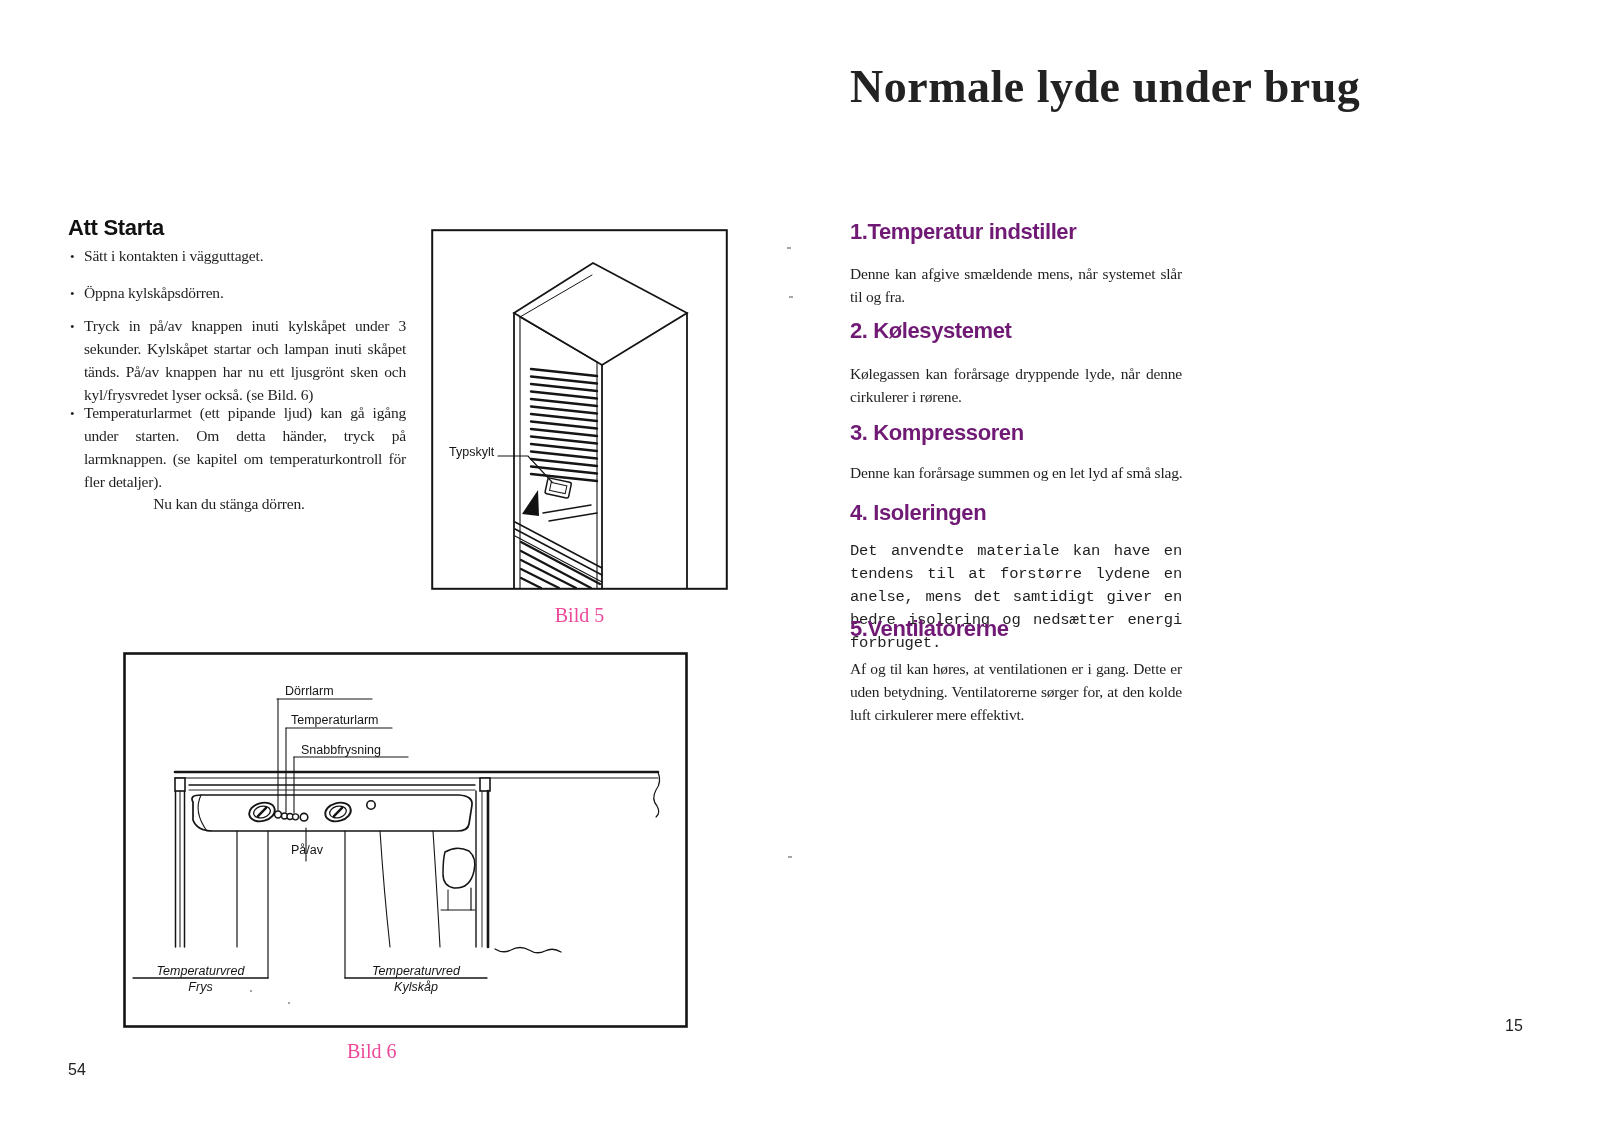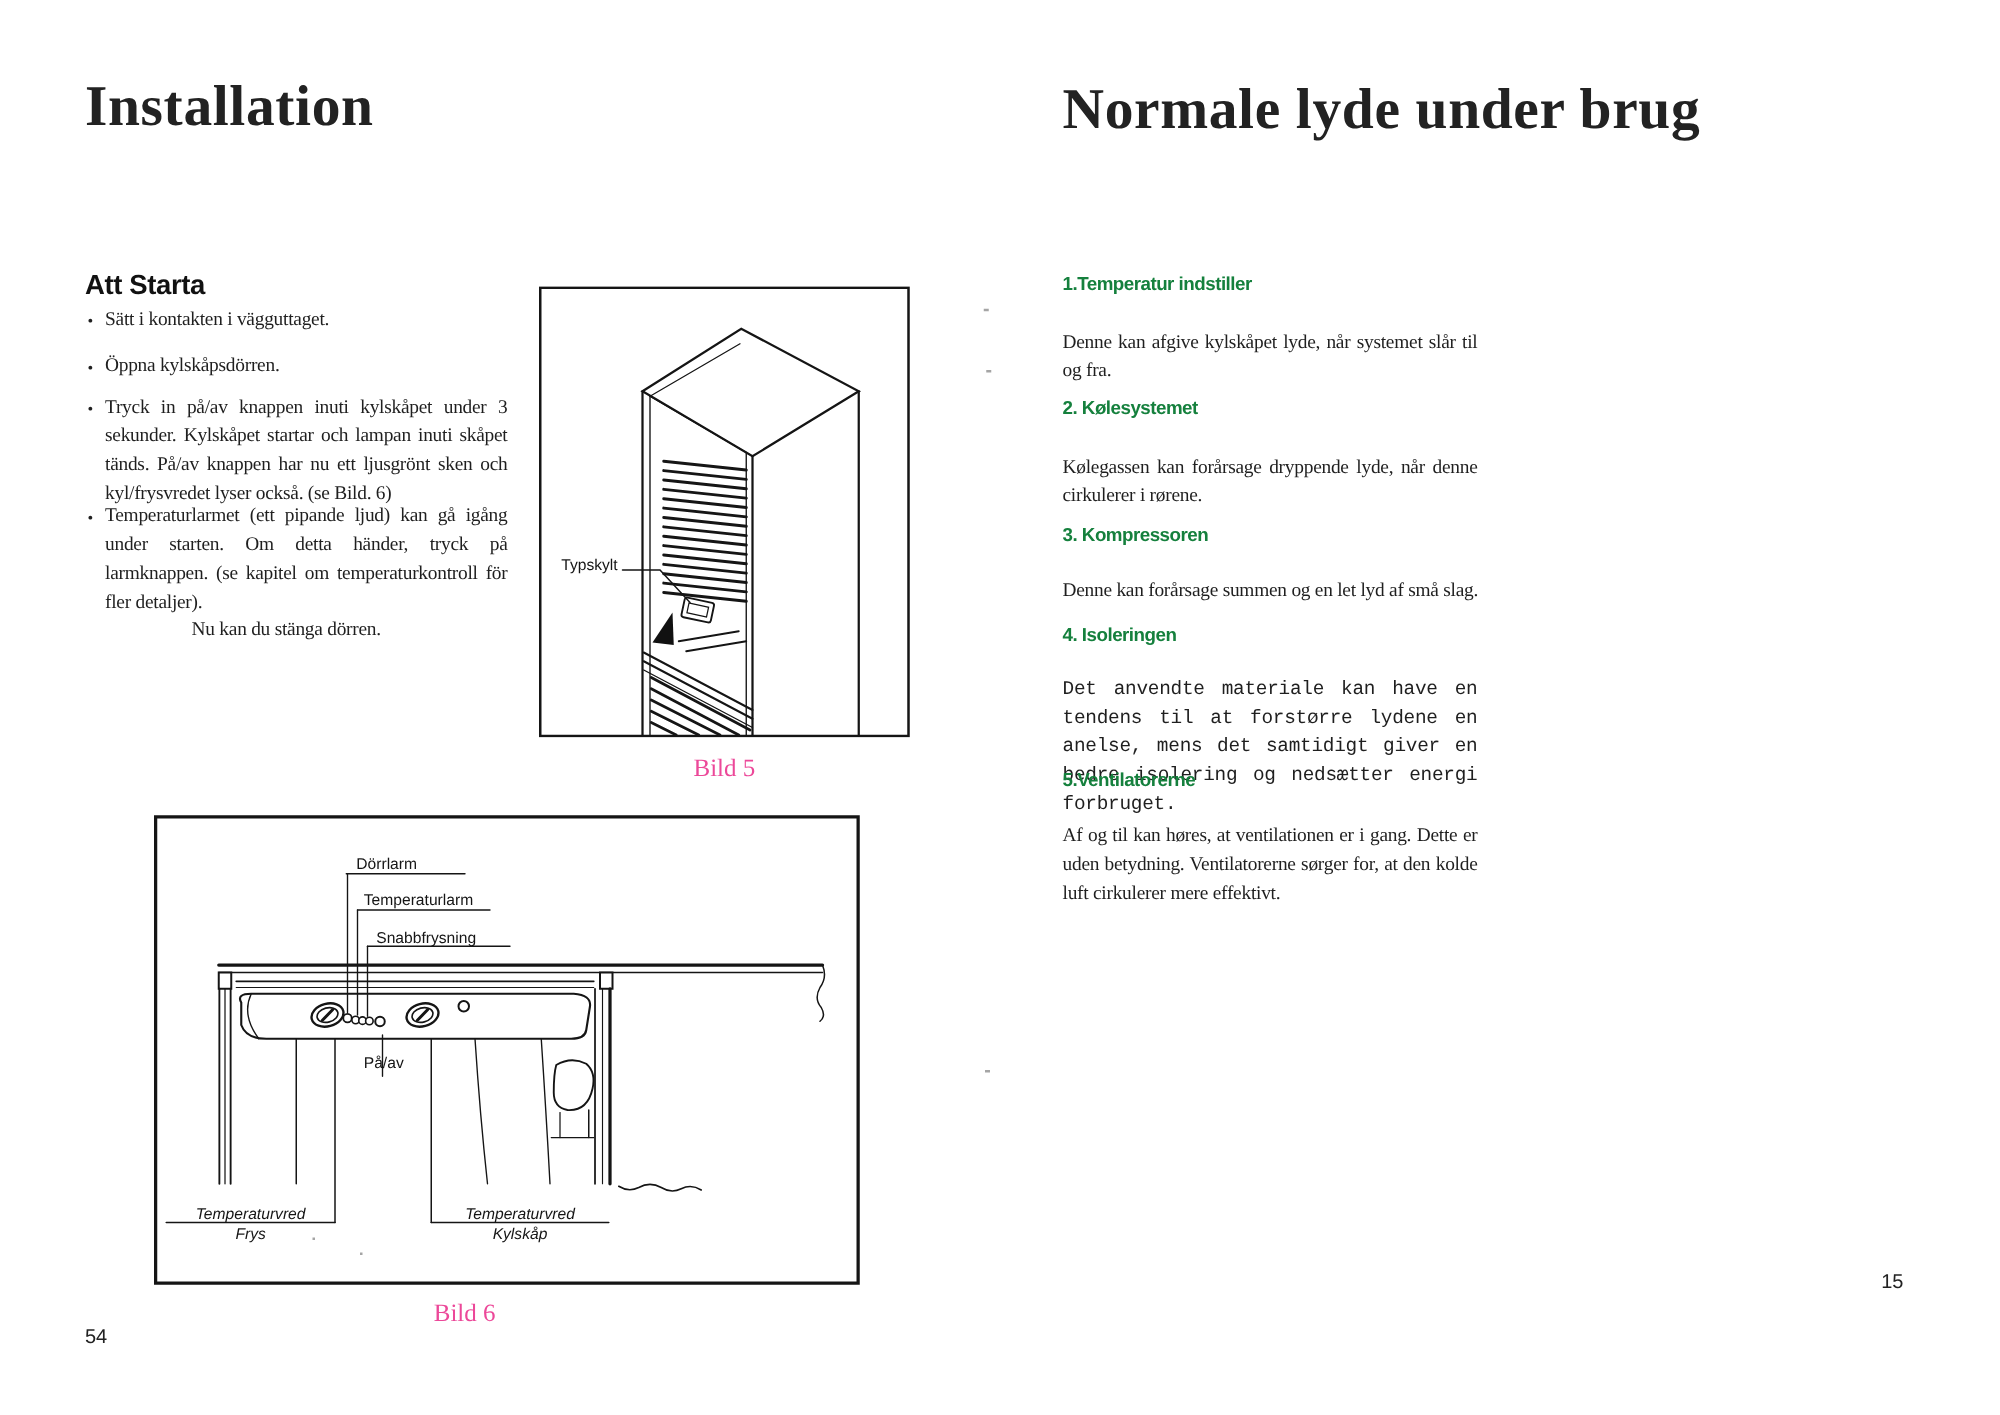--- a/index.html
+++ b/index.html
@@ -10,22 +10,22 @@
   .abs { position:absolute; }
   .big-title {
     font-family:"Liberation Serif", serif; font-weight:700; font-size:46px;
     line-height:1; letter-spacing:0.5px; color:#222;
   }
   .subhead {
     font-family:"Liberation Sans", sans-serif; font-weight:700; font-size:22px;
     line-height:1.05; letter-spacing:-0.3px; color:#111;
   }
   .sec-head {
-    font-family:"Liberation Sans", sans-serif; font-weight:700; font-size:15px;
-    line-height:1.05; letter-spacing:-0.4px; color:#15803d;
+    font-family:"Liberation Sans", sans-serif; font-weight:700; font-size:22px;
+    line-height:1.05; letter-spacing:-0.4px; color:#701a75;
   }
   .body-text {
     font-size:15.5px; line-height:23px; letter-spacing:-0.2px;
     text-align:justify; color:#1f1f1f;
   }
   .oneline { white-space:nowrap; text-align:left; }
   .bullet-item { padding-left:16px; width:322px; }
   .bullet-dot {
     position:absolute; left:2px; top:1px; font-size:13px; line-height:23px; color:#1f1f1f;
   }
@@ -38,21 +38,20 @@
   .pagenum { font-family:"Liberation Sans", sans-serif; font-size:16px; color:#222; }
   .speck { position:absolute; background:#8f8f8f; opacity:0.8; }
   svg { display:block; }
   svg * { vector-effect:none; }
 </style>
 </head>
 <body>
 
 <div class="canvas">
 
-  <div class="abs big-title" style="left:68px; top:62px;">Installation</div>
 
   <div class="abs subhead" style="left:68px; top:216px;">Att Starta</div>
 
   <div class="abs body-text bullet-item" style="left:68px; top:244px;">
     <span class="bullet-dot">•</span>
     <span>Sätt i kontakten i vägguttaget.</span>
   </div>
   <div class="abs body-text bullet-item" style="left:68px; top:281px;">
     <span class="bullet-dot">•</span>
     <span>Öppna kylskåpsdörren.</span>
@@ -218,21 +217,21 @@
     <div class="fig-label fig-label-c" style="left:222px; top:313px; width:142px;">Temperaturvred</div>
     <div class="fig-label fig-label-c" style="left:222px; top:329px; width:142px;">Kylskåp</div>
   </div>
   <div class="abs caption" style="left:347px; top:1040px;">Bild 6</div>
 
   <div class="abs pagenum" style="left:68px; top:1061px;">54</div>
 
   <div class="abs big-title" style="left:850px; top:64px;">Normale lyde under brug</div>
 
   <div class="abs sec-head" style="left:850px; top:220px;">1.Temperatur indstiller</div>
-  <div class="abs body-text" style="left:850px; top:262px; width:332px;">Denne kan afgive kylskåpet lyde, når systemet slår til og fra.</div>
+  <div class="abs body-text" style="left:850px; top:262px; width:332px;">Denne kan afgive smældende mens, når systemet slår til og fra.</div>
 
   <div class="abs sec-head" style="left:850px; top:319px;">2. Kølesystemet</div>
   <div class="abs body-text" style="left:850px; top:362px; width:332px;">Kølegassen kan forårsage dryppende lyde, når denne cirkulerer i rørene.</div>
 
   <div class="abs sec-head" style="left:850px; top:421px;">3. Kompressoren</div>
   <div class="abs body-text oneline" style="left:850px; top:461px; width:332px;">Denne kan forårsage summen og en let lyd af små slag.</div>
 
   <div class="abs sec-head" style="left:850px; top:501px;">4. Isoleringen</div>
   <div class="abs body-text" style="left:850px; top:540px; width:332px;font-family:Liberation Mono, monospace;">Det anvendte materiale kan have en tendens til at forstørre lydene en anelse, mens det samtidigt giver en bedre isolering og nedsætter energi forbruget.</div>
 

